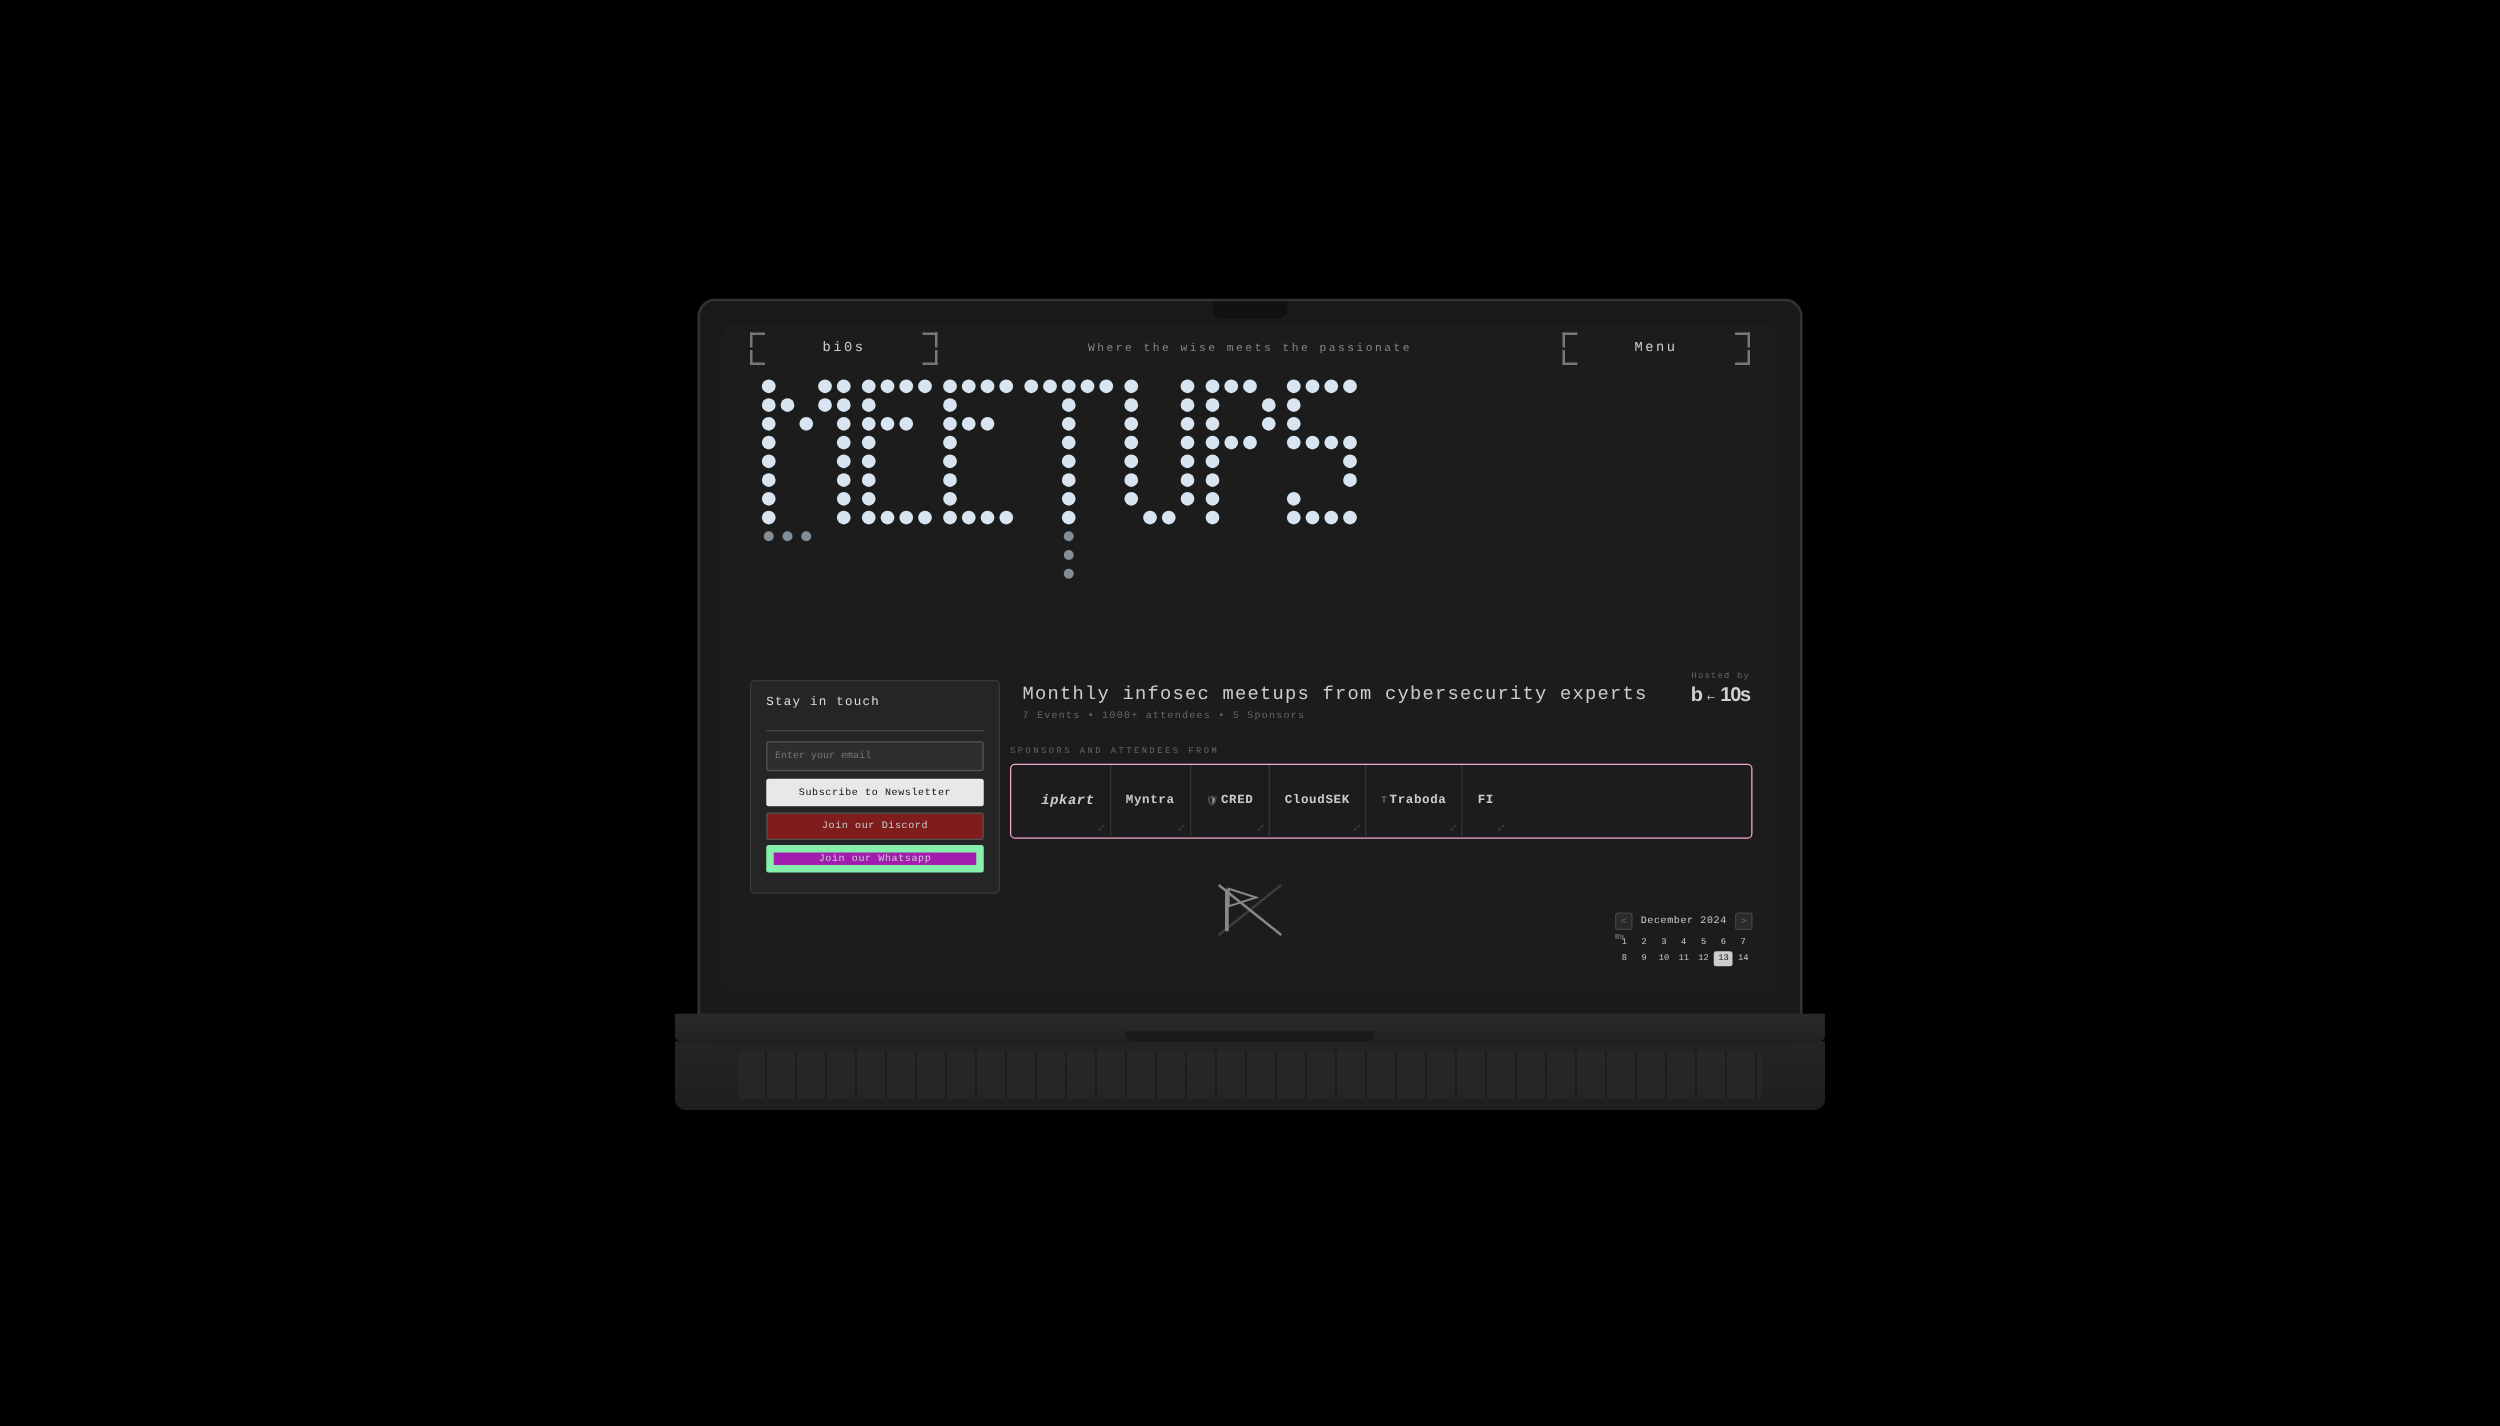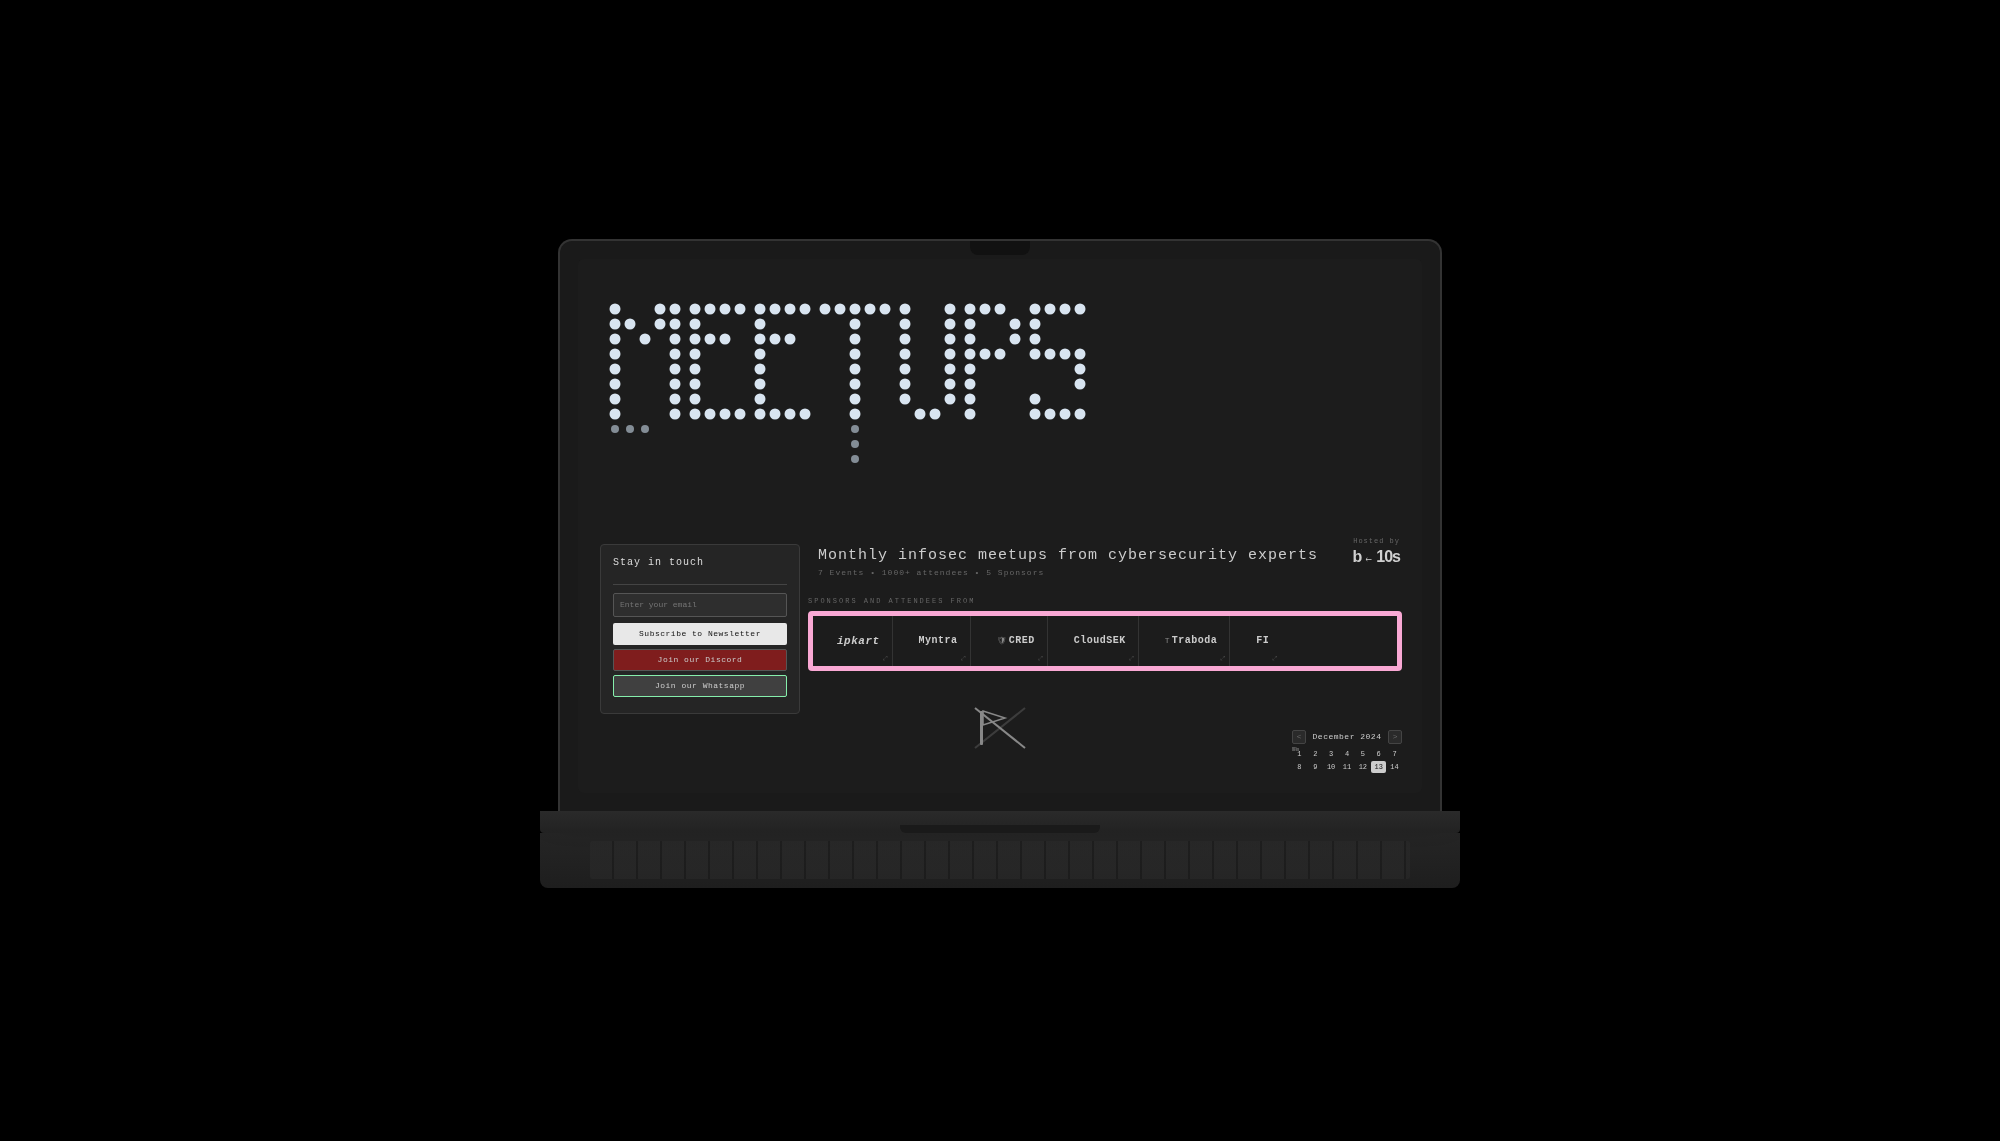--- a/index.html
+++ b/index.html
@@ -183,23 +183,23 @@
       color: #111;
     }
 
     .btn-discord {
       background: #7f1d1d;
       color: #ccc;
       border: 1px solid #555;
     }
 
     .btn-whatsapp {
-      background: #404040;
+      background: #a21caf;
       color: #ccc;
-      border: 1px solid #86efac;
+      border: 6px solid #86efac;
     }
 
     .description-main {
       font-size: 15px;
       color: #ccc;
       letter-spacing: 1px;
       margin-bottom: 4px;
       font-family: 'Courier New', monospace;
     }
 
@@ -225,27 +225,27 @@
     }
 
     .sponsors-label {
       font-size: 7px;
       color: #666;
       letter-spacing: 2px;
       margin-bottom: 6px;
     }
 
     .sponsors-box {
-      border: 5px solid #f9a8d4;
+      border: 1px solid #f9a8d4;
       border-radius: 4px;
       height: 60px;
       display: flex;
       align-items: center;
       padding: 0 12px;
-      gap: 14px;
+      gap: 0;
       overflow: hidden;
     }
 
     .sponsor-item {
       display: flex;
       align-items: center;
       padding: 0 12px;
       border-right: 1px solid #333;
       height: 100%;
       position: relative;
@@ -414,20 +414,35 @@
 <body>
 
 <div class="laptop-outer">
 
   <div class="laptop-screen-bezel">
     <div class="laptop-notch"></div>
 
     <div class="laptop-screen">
       <div class="screen-content">
 
+        <div class="header">
+          <div style="display:flex;align-items:center;">
+            <div class="header-left-bracket"></div>
+            <span style="font-size:11px;color:#ccc;letter-spacing:2px;font-family:'Courier New',monospace;">bi0s</span>
+            <div class="header-right-bracket"></div>
+          </div>
+
+          <span class="header-tagline">Where the wise meets the passionate</span>
+
+          <div style="display:flex;align-items:center;">
+            <div class="header-left-bracket"></div>
+            <span style="font-size:11px;color:#ccc;letter-spacing:2px;font-family:'Courier New',monospace;">Menu</span>
+            <div class="header-right-bracket"></div>
+          </div>
+        </div>
 
         <div class="meetups-svg">
           <svg width="790" height="215" viewBox="0 0 790 215">
 
             <g fill="#d8e4f0">
 
               <circle cx="10" cy="15" r="5.5"></circle>
                 <circle cx="10" cy="30" r="5.5"></circle>
                 <circle cx="10" cy="45" r="5.5"></circle>
               <circle cx="10" cy="60" r="5.5"></circle>

